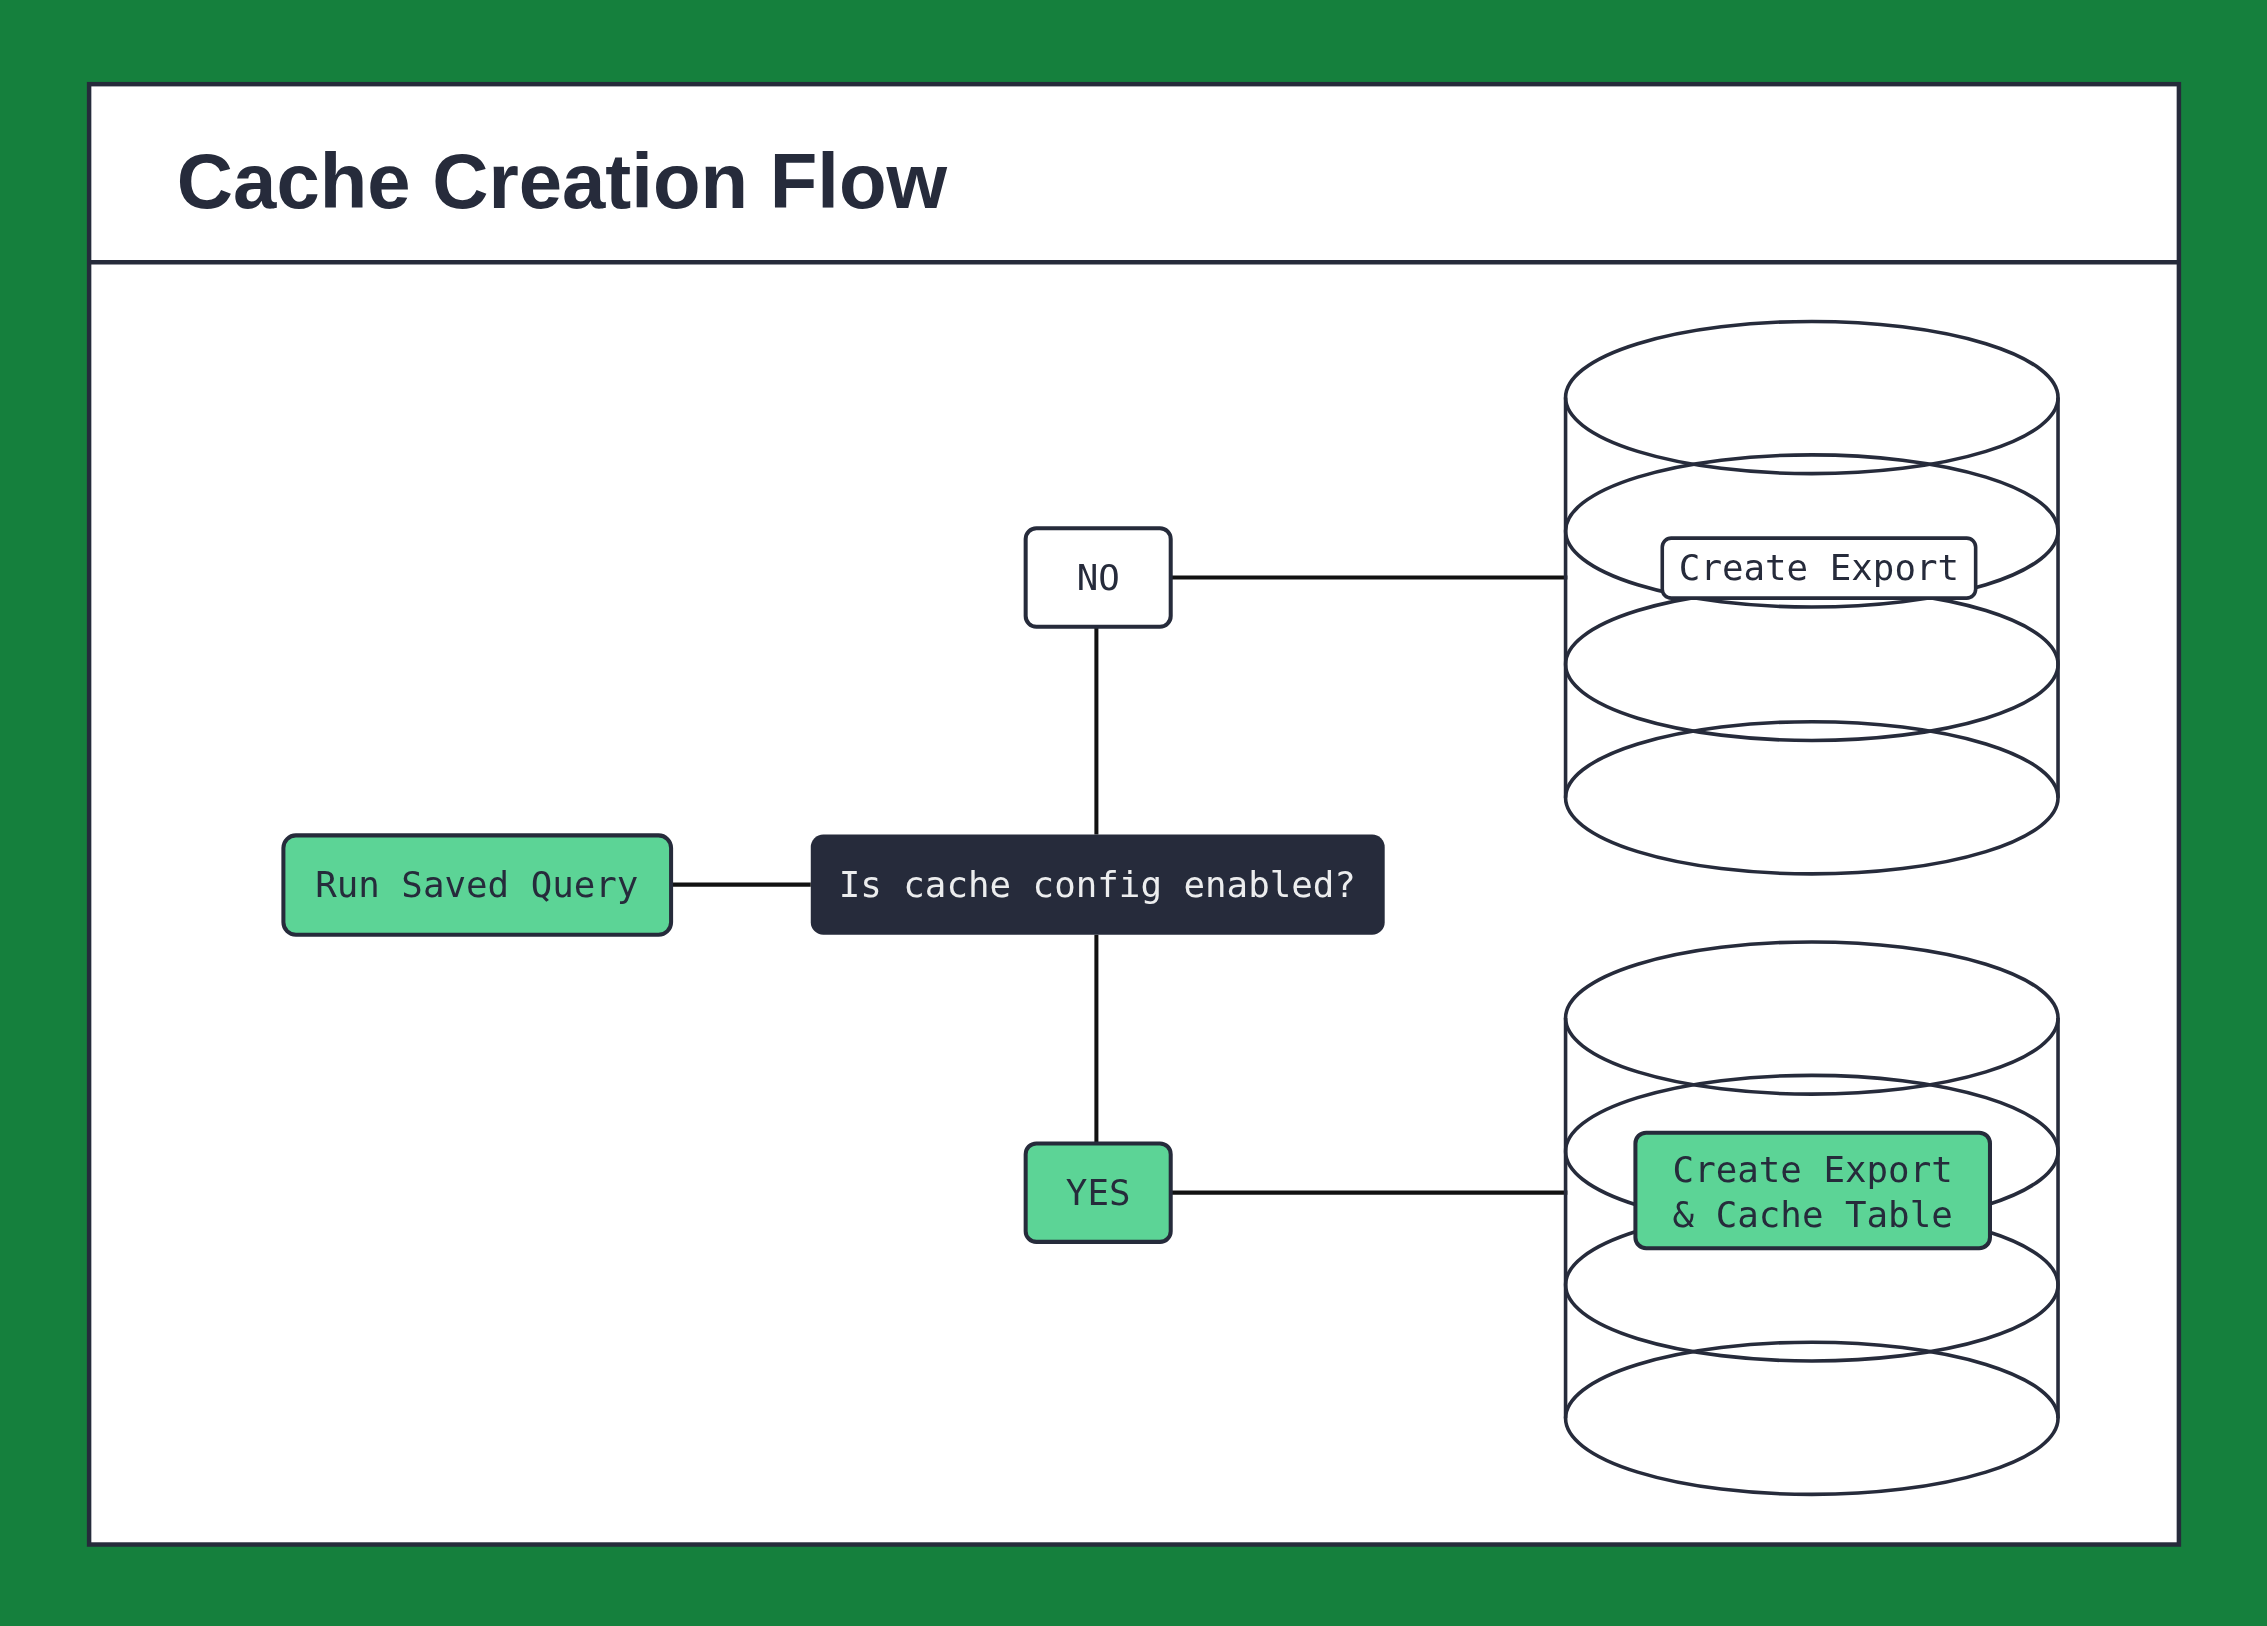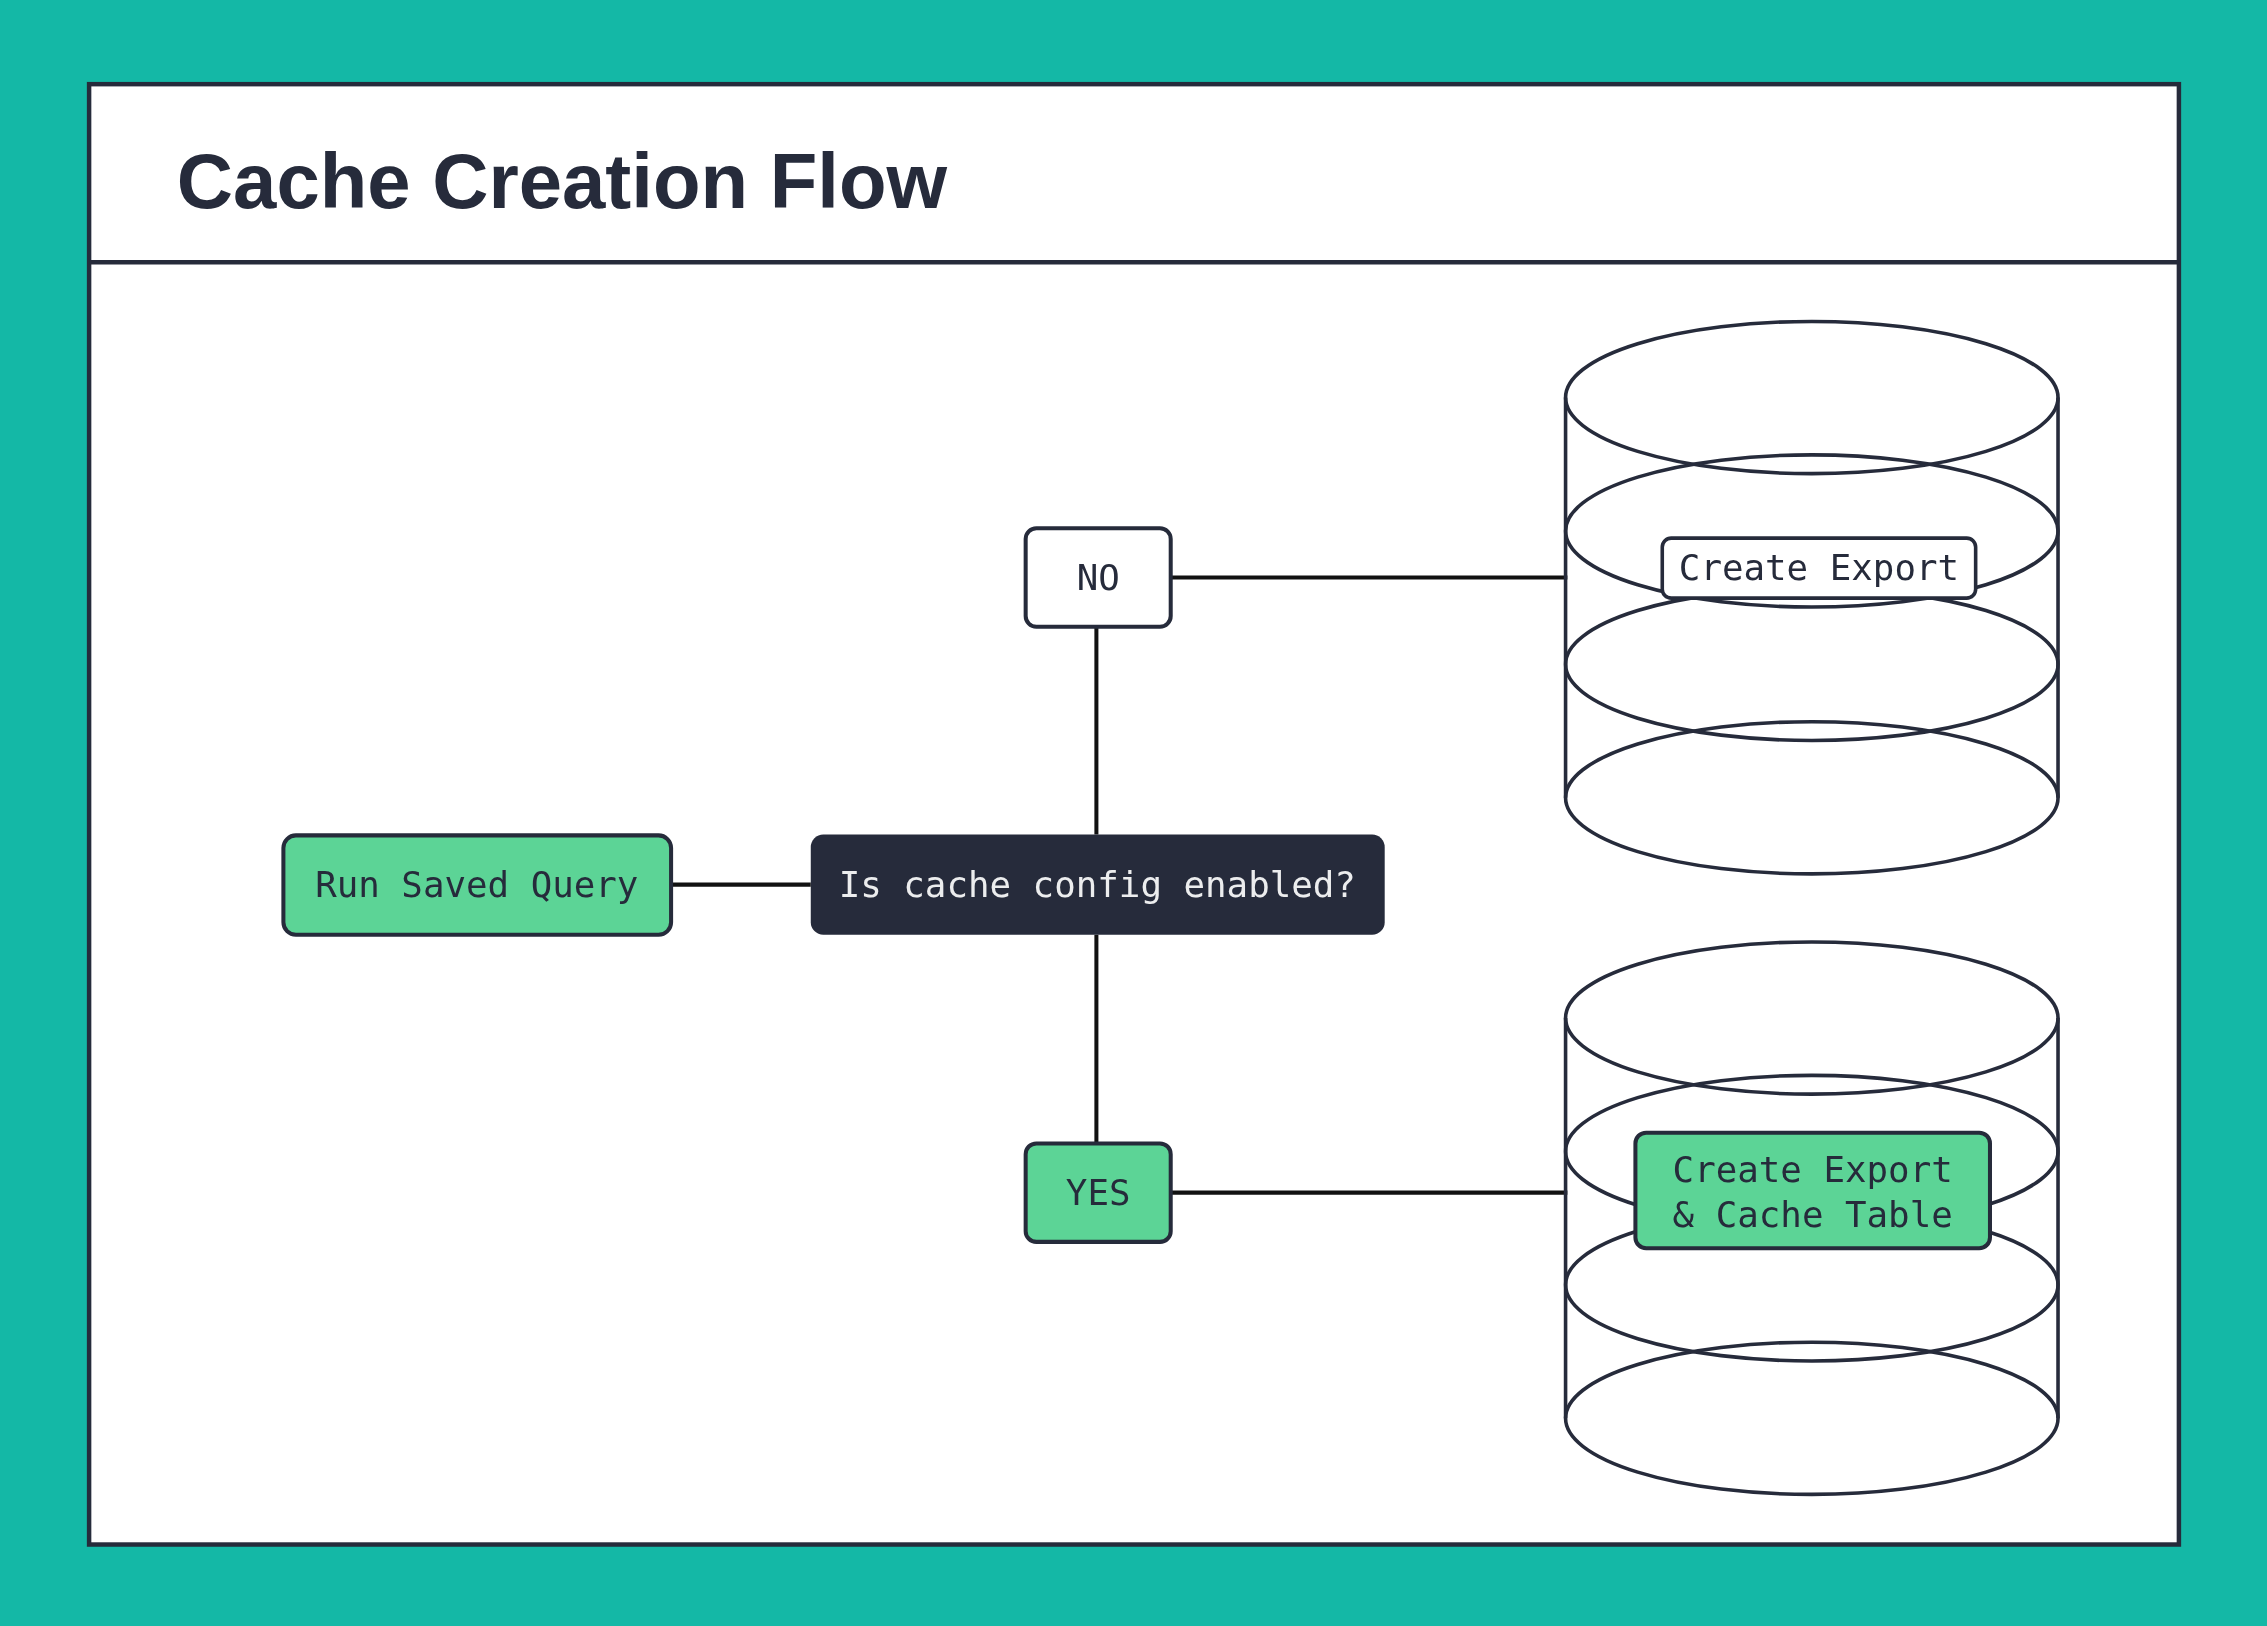--- a/index.html
+++ b/index.html
@@ -7,21 +7,21 @@
     padding: 0;
     background: #ffffff;
     width: 2268px;
     height: 1626px;
     font-family: "Liberation Sans", sans-serif;
   }
   .page {
     position: relative;
     width: 2268px;
     height: 1626px;
-    background: #14b8a6;
+    background: #15803d;
     overflow: hidden;
   }
   svg { display: block; }
   .title-text {
     font-family: "Liberation Sans", sans-serif;
     font-weight: bold;
     font-size: 87px;
     fill: #262B3B;
   }
   .node-text {

